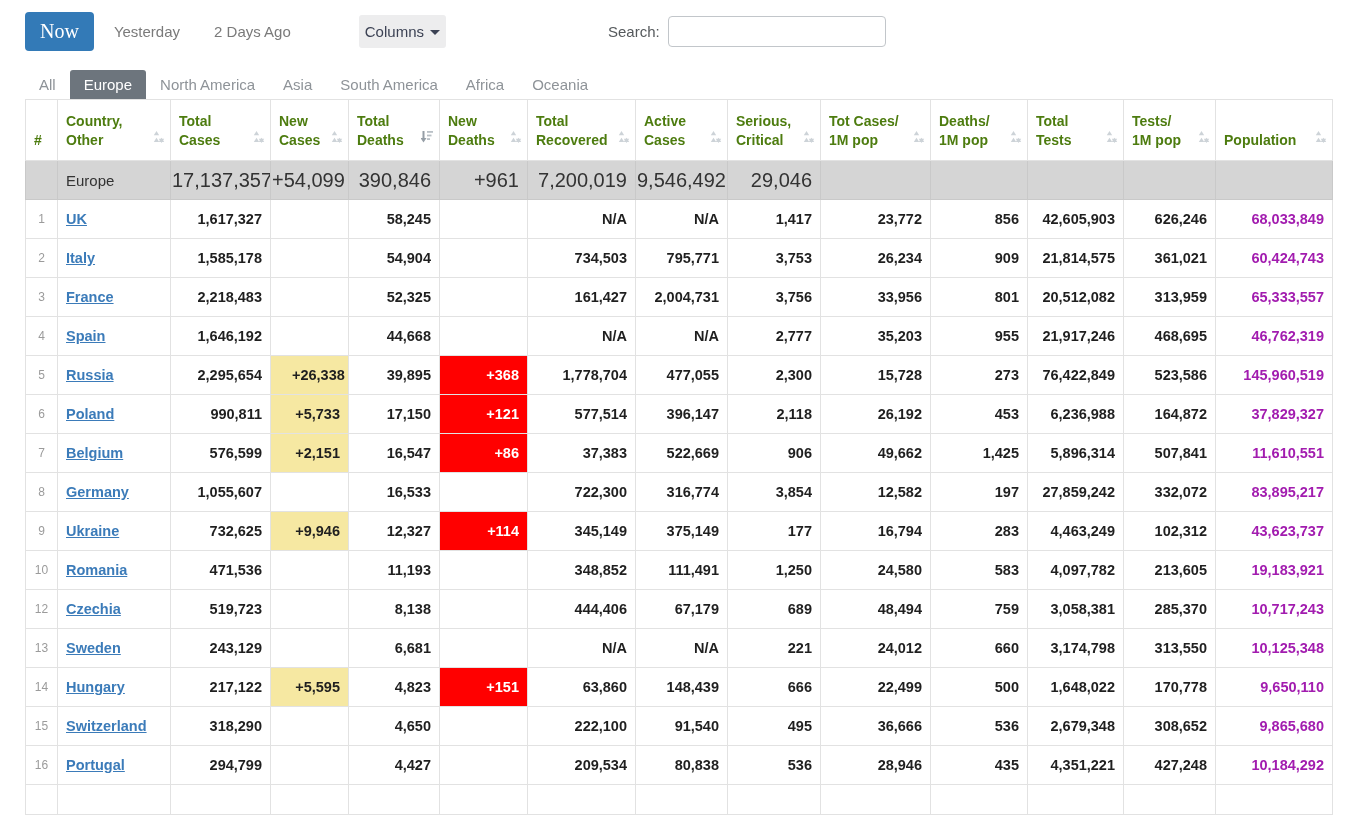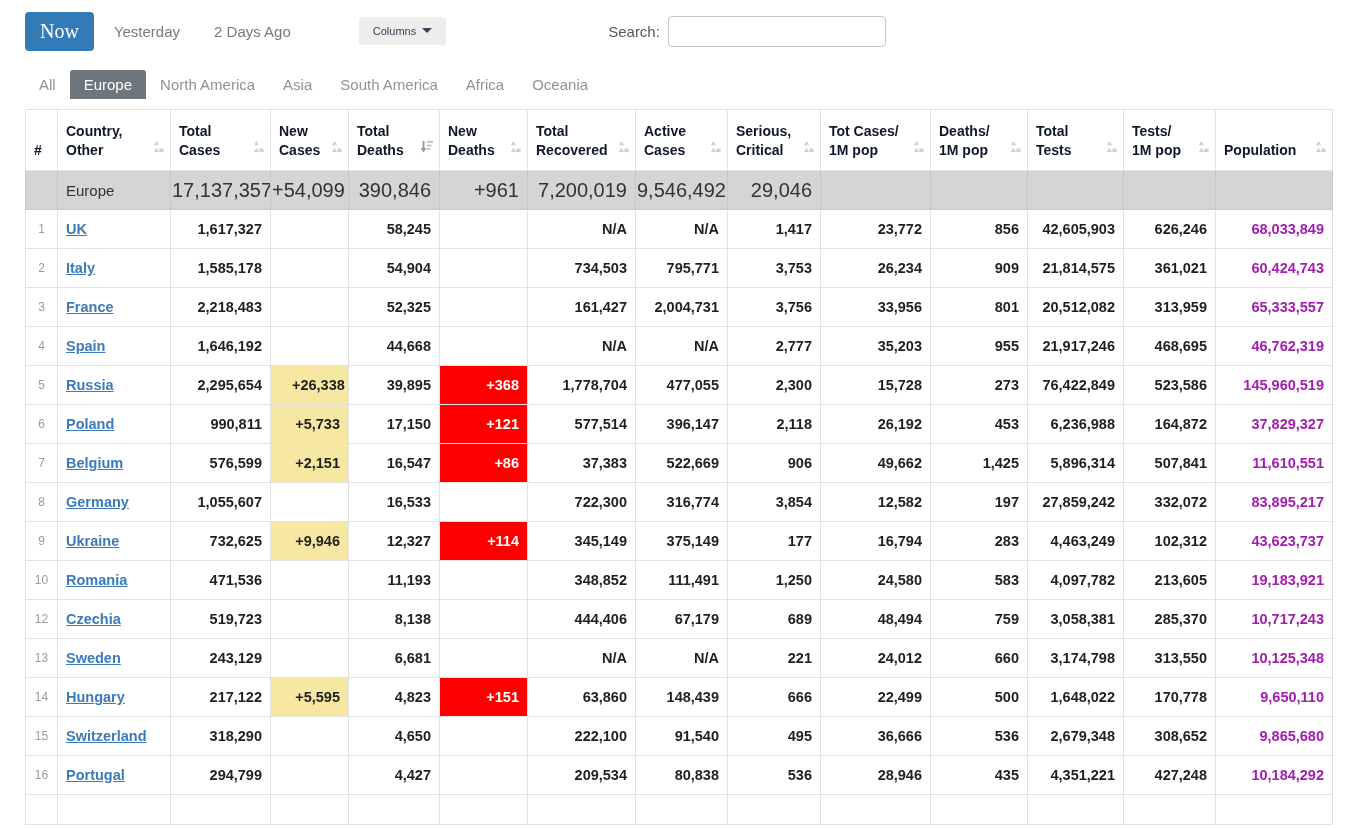--- a/index.html
+++ b/index.html
@@ -6,40 +6,40 @@
   html,body { margin:0; padding:0; background:#fff; width:1369px; height:828px; overflow:hidden;
               font-family:"Liberation Sans", sans-serif; }
 
   
   .toolbar { display:flex; align-items:center; margin:14px 0 0 25px; height:34px; }
   .btn-now { background:#337ab7; color:#fff; border:none; border-radius:4px;
              font-size:20px; padding:8px 15px; cursor:pointer; font-family:Liberation Serif, serif; }
   .btn-plain { background:none; border:none; color:#7a7a7a; font-size:15px;
                padding:8px 14px; margin-left:6px; cursor:pointer; font-family:inherit; }
   .btn-columns { background:#ededee; color:#3c4254; border:none; border-radius:3px;
-                 font-size:11px; padding:8px 14px; margin-left:54px; cursor:pointer; font-family:inherit; }
+                 font-size:15px; padding:8px 6px; margin-left:54px; cursor:pointer; font-family:inherit; }
   .caret { display:inline-block; margin-left:6px; vertical-align:2px;
            width:0; height:0; border-left:5px solid transparent; border-right:5px solid transparent;
            border-top:5px solid #3c4254; }
   .search-wrap { display:flex; align-items:center; margin-left:162px; }
   .search-label { color:#55595c; font-size:15px; margin-right:8px; }
   .search-input { width:218px; height:31px; border:1px solid #c2c6ca; border-radius:4px;
                   padding:4px 8px; font-size:14px; font-family:inherit; }
 
   
-  .tabs { display:flex; align-items:center; margin:22px 0 10px 25px; height:29px; }
+  .tabs { display:flex; align-items:center; margin:22px 0 0 25px; height:29px; }
   .tab { font-size:15px; color:#8e9398; padding:6px 14px; cursor:pointer; white-space:nowrap;
          background:none; border:none; font-family:inherit; }
   .tab.active { background:#6d757d; color:#fff; border-radius:3px 3px 0 0; }
 
   
   table { border-collapse:collapse; table-layout:fixed; width:1307px; margin-left:25px; }
   th, td { border:1px solid #e2e2e2; overflow:hidden; white-space:nowrap; }
   thead th { position:relative; height:61px; vertical-align:bottom; text-align:left;
-             padding:7px 20px 9px 8px; font-size:14px; font-weight:bold; color:#0f172a; line-height:1.4;
+             padding:7px 20px 9px 8px; font-size:14px; font-weight:bold; color:#4d7c0f; line-height:1.4;
              background:#fff; }
   thead th .hline { display:block; }
   .sort-ic { position:absolute; right:5px; bottom:11px; }
 
   tbody td { height:39px; font-size:14.5px; }
   td.c-rank { text-align:center; color:#9b9b9b; font-size:12px; font-weight:normal; }
   td.c-country { padding-left:8px; }
   a.country-link { color:#3b7bb9; font-weight:bold; text-decoration:underline; cursor:pointer; }
   td.c-num { text-align:right; padding-right:8px; font-weight:bold; color:#1f1f1f; }
   a.pop-link { color:#a21caf; font-weight:bold; text-decoration:none; cursor:pointer; }

